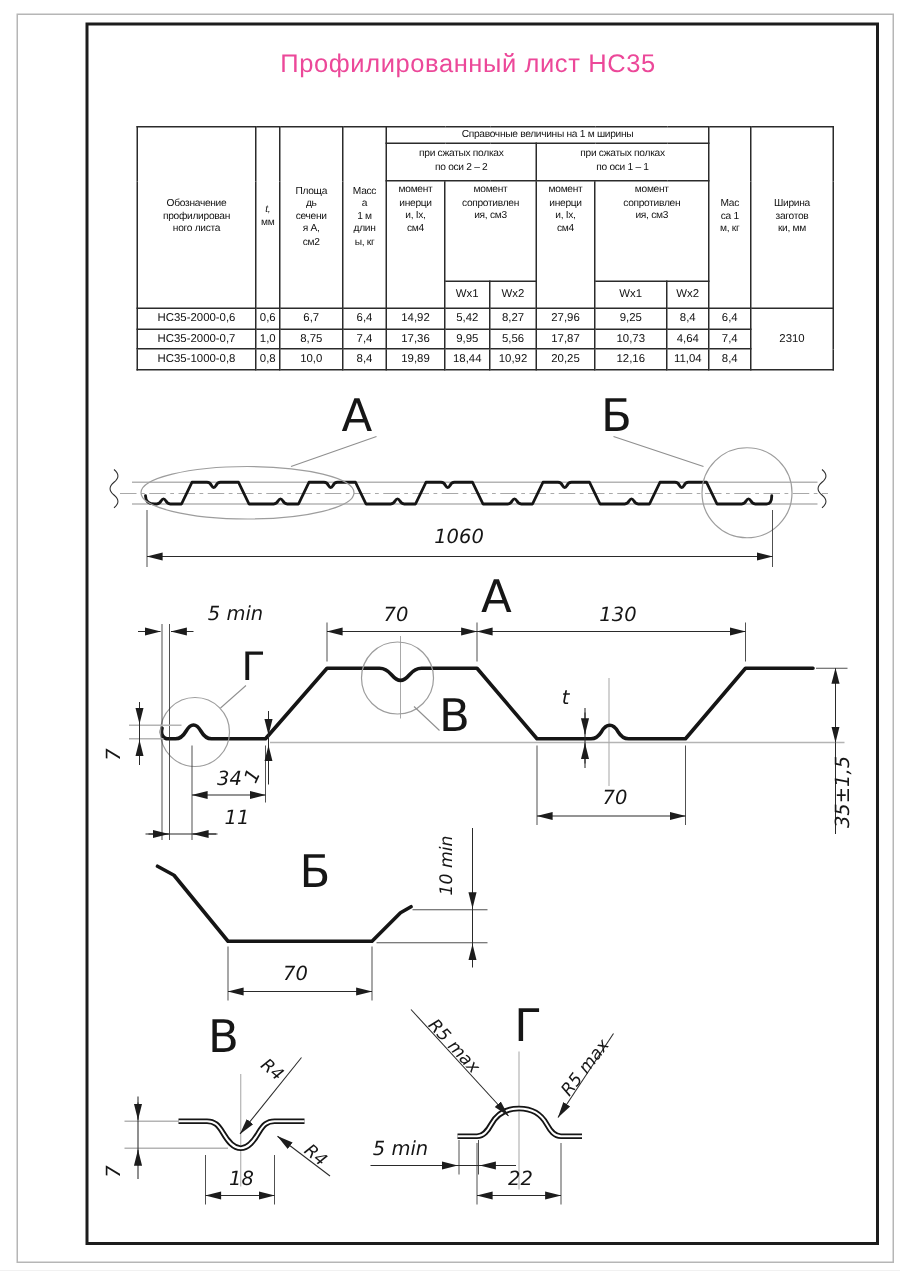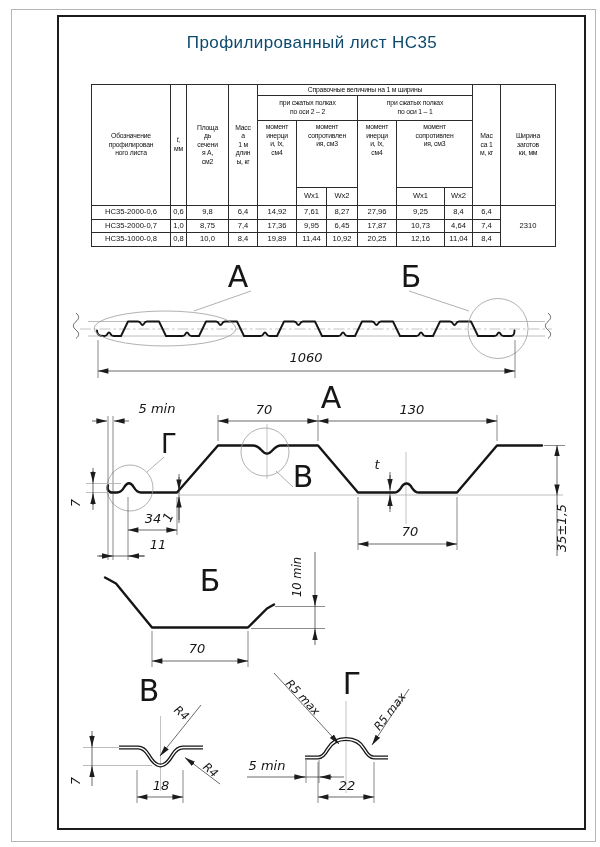--- a/index.html
+++ b/index.html
@@ -3,21 +3,21 @@
 <meta charset="utf-8">
 <style>
   html,body { margin:0; padding:0; background:#e8e8e8; }
   .page { position:relative; width:600px; height:847px; background:#ffffff; overflow:hidden;
           font-family:"Liberation Sans", sans-serif; }
   .outer-border { position:absolute; left:11px; top:9px; width:585px; height:833px;
           border:1px solid #b6b6b6; box-sizing:border-box; }
   .frame { position:absolute; left:57px; top:15px; width:529px; height:815px;
           border:2px solid #1c1c1c; box-sizing:border-box; }
   .title { position:absolute; left:57px; top:33px; width:510px; text-align:center;
-          font-size:17px; color:#0c4a6e; letter-spacing:.4px; white-space:nowrap; }
+          font-size:17px; color:#ec4899; letter-spacing:.4px; white-space:nowrap; }
   
   .spec { position:absolute; left:91px; top:84px; border-collapse:collapse; table-layout:fixed;
           width:465px; color:#111; }
   .spec td { border:1px solid #2b2b2b; padding:0; text-align:center; vertical-align:middle;
           font-size:7px; line-height:8.6px; white-space:pre-line; overflow:hidden; }
   .spec .hd { font-size:6.8px; letter-spacing:-0.2px; }
   .spec .top-al { vertical-align:top; padding-top:2px; }
   .spec .val { font-size:7.6px; }
   .it { font-style:italic; }
   
@@ -262,51 +262,51 @@
     </tr>
     <tr style="height:18px">
       <td class="val">Wx1</td>
       <td class="val">Wx2</td>
       <td class="val">Wx1</td>
       <td class="val">Wx2</td>
     </tr>
     <tr style="height:14px">
       <td class="val">НС35-2000-0,6</td>
       <td class="val">0,6</td>
-      <td class="val">9,8</td>
+      <td class="val">6,7</td>
       <td class="val">6,4</td>
       <td class="val">14,92</td>
-      <td class="val">7,61</td>
+      <td class="val">5,42</td>
       <td class="val">8,27</td>
       <td class="val">27,96</td>
       <td class="val">9,25</td>
       <td class="val">8,4</td>
       <td class="val">6,4</td>
       <td class="val" rowspan="3">2310</td>
     </tr>
     <tr style="height:13px">
       <td class="val">НС35-2000-0,7</td>
       <td class="val">1,0</td>
       <td class="val">8,75</td>
       <td class="val">7,4</td>
       <td class="val">17,36</td>
       <td class="val">9,95</td>
-      <td class="val">6,45</td>
+      <td class="val">5,56</td>
       <td class="val">17,87</td>
       <td class="val">10,73</td>
       <td class="val">4,64</td>
       <td class="val">7,4</td>
     </tr>
     <tr style="height:14px">
       <td class="val">НС35-1000-0,8</td>
       <td class="val">0,8</td>
       <td class="val">10,0</td>
       <td class="val">8,4</td>
       <td class="val">19,89</td>
-      <td class="val">11,44</td>
+      <td class="val">18,44</td>
       <td class="val">10,92</td>
       <td class="val">20,25</td>
       <td class="val">12,16</td>
       <td class="val">11,04</td>
       <td class="val">8,4</td>
     </tr>
   </tbody>
     </table>
 
 </div>

